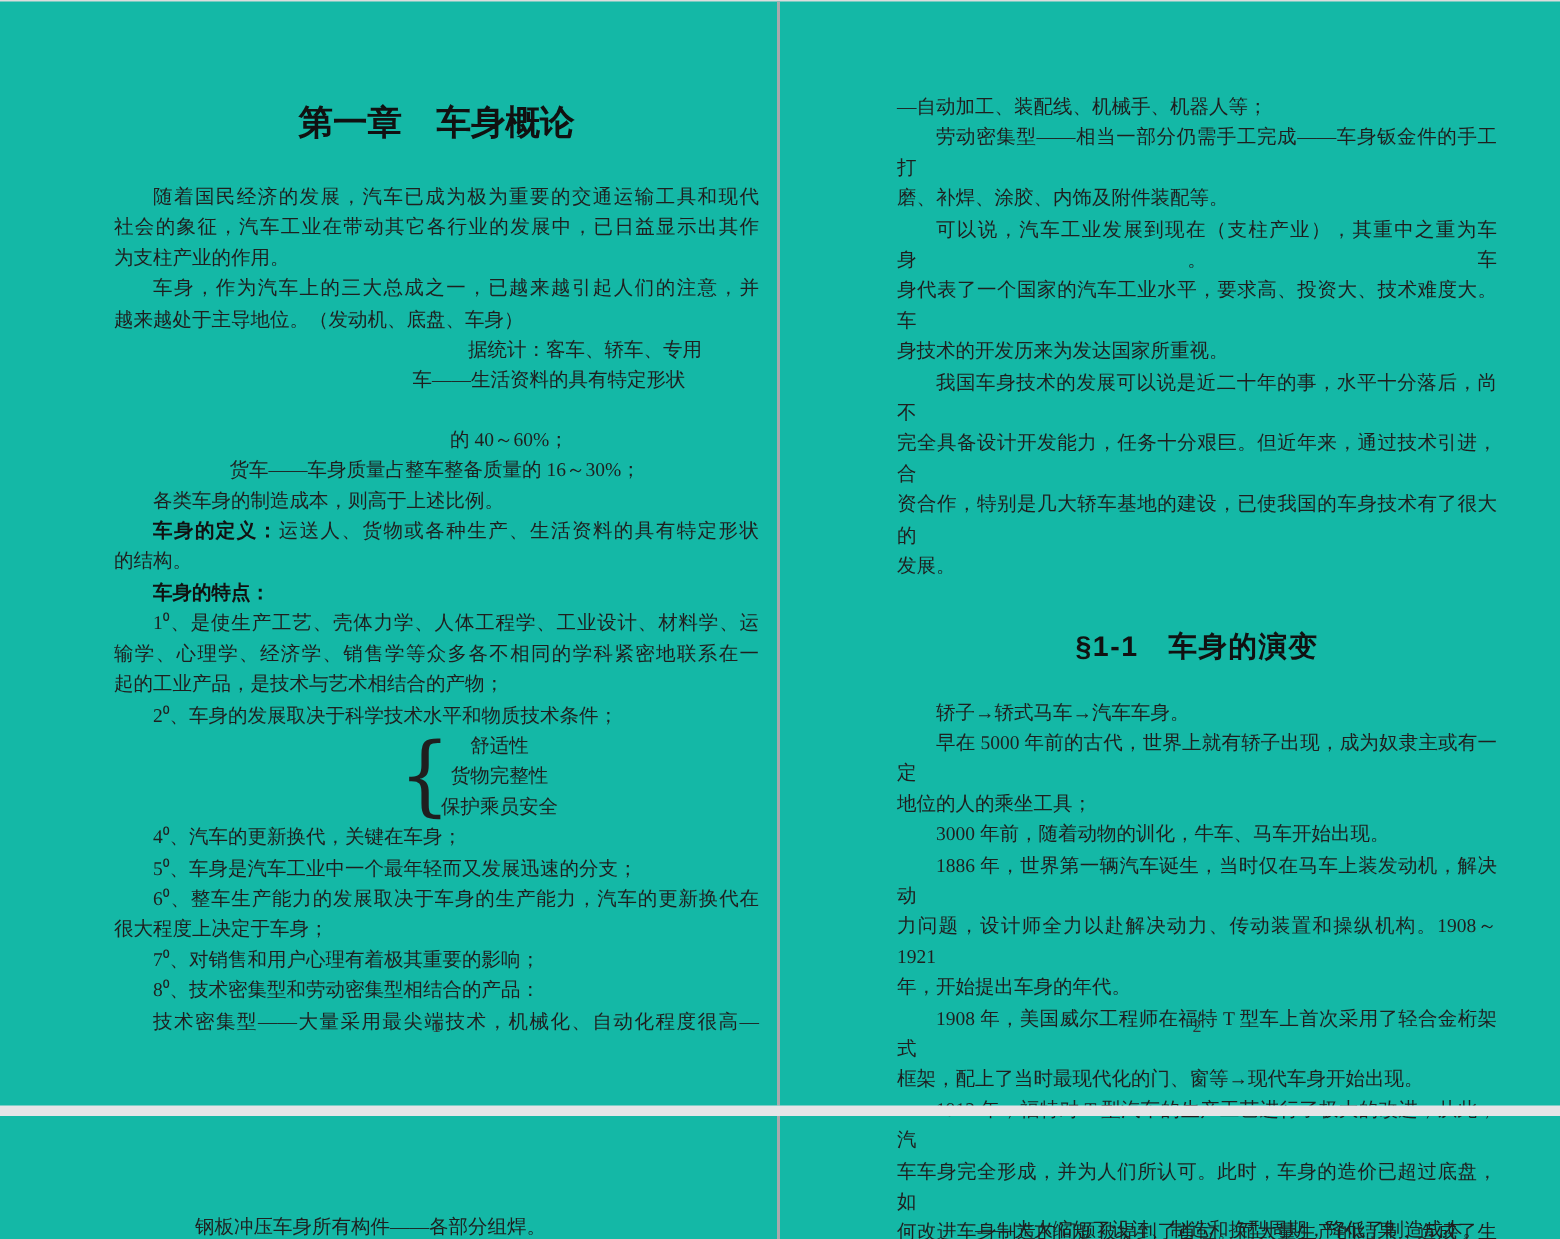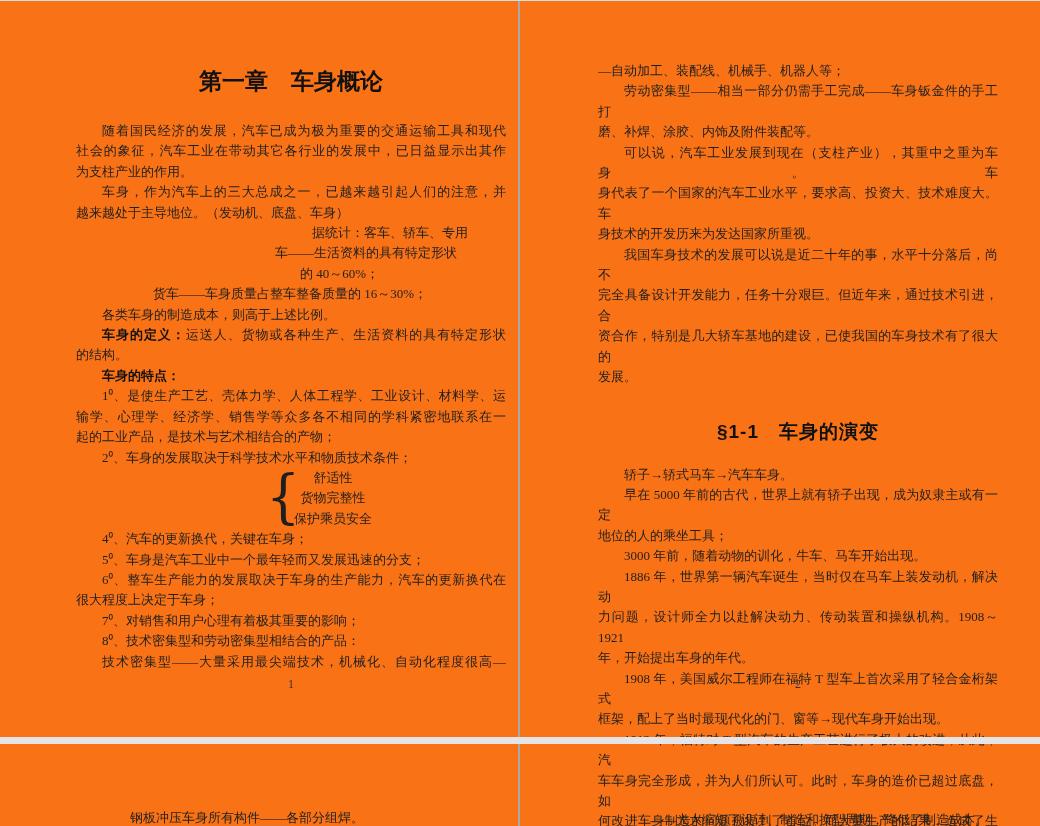--- a/index.html
+++ b/index.html
@@ -1,20 +1,20 @@
 <!DOCTYPE html>
 <html style="--hl: #f228ee;"><head>
 <meta charset="utf-8">
 <style>
   html,body{margin:0;padding:0;}
   body{
     width:1040px;height:826px;position:relative;background:#ffffff;
     font-family:"Liberation Serif",serif;color:#1f1f1f;overflow:hidden;
   }
-  .viewer{position:absolute;inset:0;background:#f97316;border-top:1px solid #dcdcdc;}
+  .viewer{position:absolute;inset:0;background:#14b8a6;border-top:1px solid #dcdcdc;}
   
   .vdiv{position:absolute;left:518px;width:2px;background:#a9a9ac;}
   .vdiv.top{top:0;height:736px;}
   .vdiv.bot{top:743px;height:83px;}
   .hband{position:absolute;left:0;top:736px;width:1040px;height:7px;background:#e5e5e7;}
   
   .page{position:absolute;background:transparent;}
   #page1{left:0;top:0;width:518px;height:736px;}
   #page2{left:520px;top:0;width:520px;height:736px;border-radius:26px;}
   #page3{left:0;top:743px;width:518px;height:83px;}
@@ -25,21 +25,21 @@
   }
   .col{position:absolute;font-size:13px;line-height:20.4px;}
   #col1{left:76px;top:120px;width:430px;}
   #col2{left:78px;top:60px;width:400px;}
   .line{white-space:nowrap;}
   .line.j{white-space:normal;text-align:justify;text-align-last:justify;}
   .ind{text-indent:26px;}
   .lead{font-family:"Liberation Sans",sans-serif;font-weight:bold;color:#111;}
   .stat1{margin-left:236px;}
   .stat2{margin-left:199px;}
-  .stat3{margin-left:224px;}
+  .stat3{margin-left:224px;margin-top:19px;}
   .stat4{margin-left:77px;}
   .sec{
     font-family:"Liberation Sans",sans-serif;font-weight:bold;font-size:19px;line-height:26px;
     text-align:center;margin-top:31px;margin-bottom:20px;color:#111;letter-spacing:1px;
   }
   .brace-block{position:relative;height:61.2px;}
   .bb-label{position:absolute;left:26px;top:50%;transform:translateY(-50%);white-space:nowrap;}
   .bb-brace{
     position:absolute;left:190px;top:50%;transform:translateY(-52%) scaleY(1.08);
     font-family:"DejaVu Serif",serif;font-size:54px;font-weight:400;line-height:1;color:#1f1f1f;

